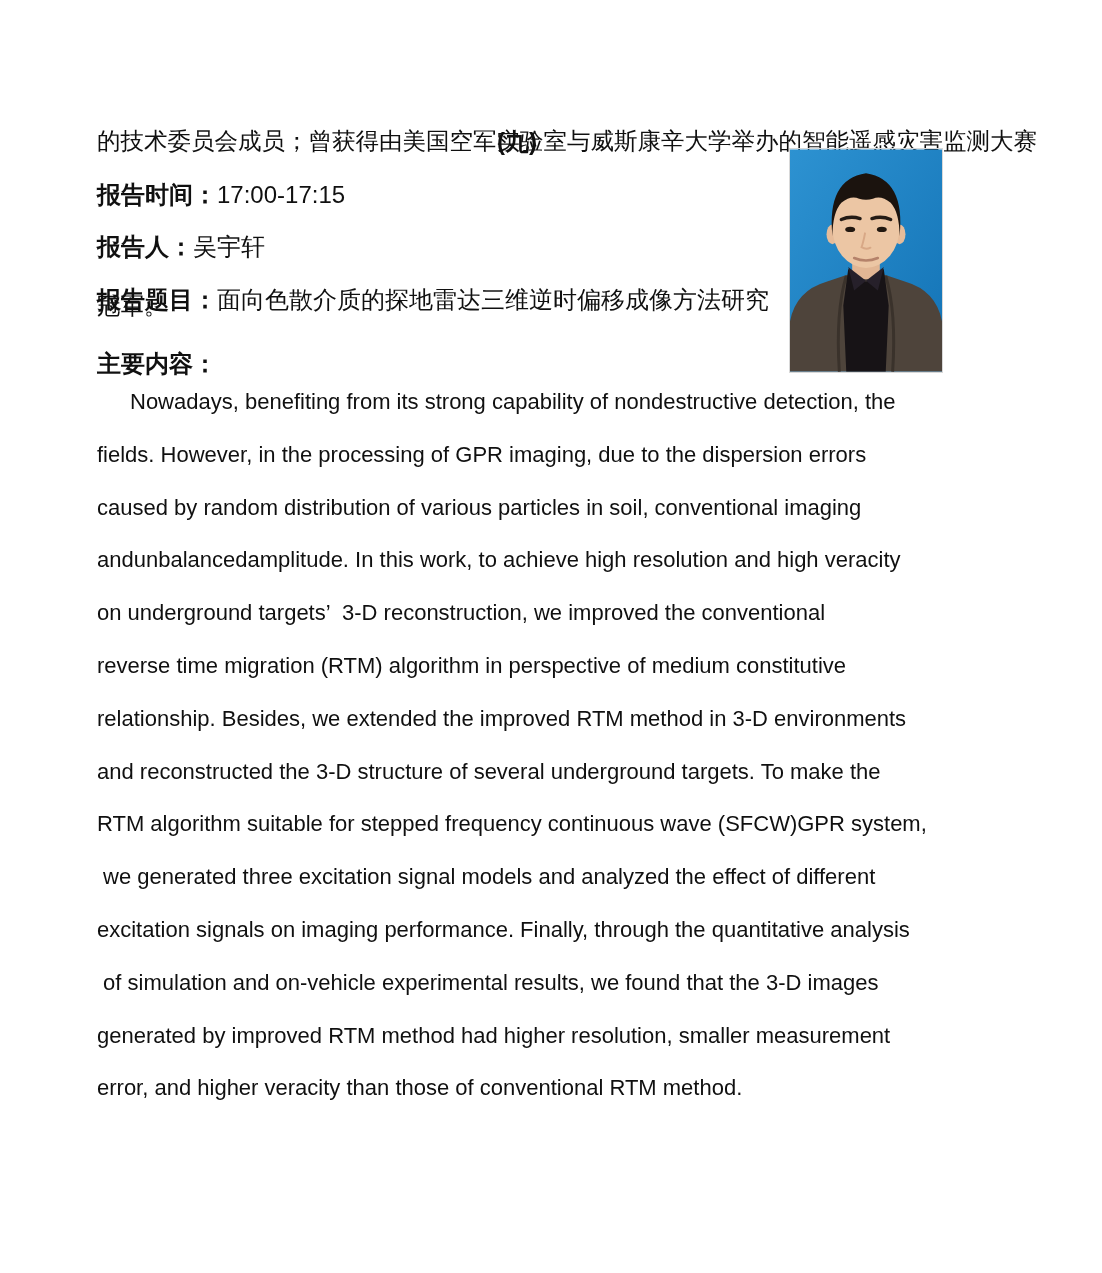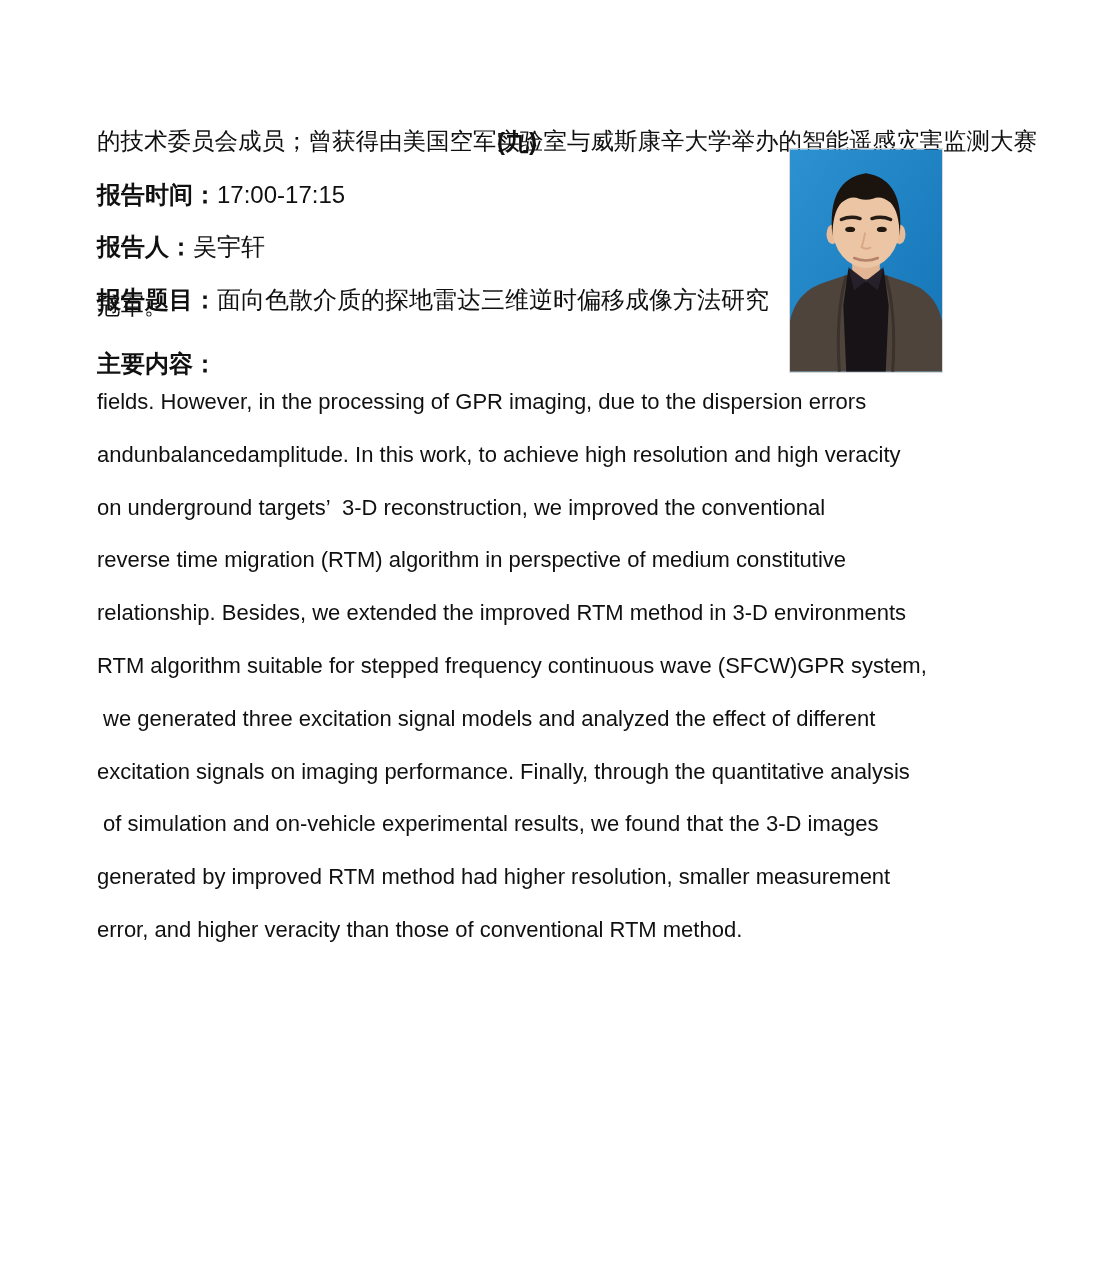--- a/index.html
+++ b/index.html
@@ -123,25 +123,28 @@
       <path d="M 97 128 Q 108 165 104 225" stroke="#3a322b" stroke-width="3" fill="none"></path>
 
       <path d="M 59 121 L 77 134 L 95 121 L 100 158 L 97 225 L 57 225 L 54 158 Z" fill="#171316"></path>
 
       <path d="M 59 119 L 77 133 L 65 143 Z" fill="#26202a"></path>
       <path d="M 95 119 L 77 133 L 89 143 Z" fill="#26202a"></path>
     </svg>
   </div>
 
   <div class="body-text">
+    <div class="bline indent">Nowadays, benefiting from its strong capability of nondestructive detection, the</div>
     <div class="bline">fields. However, in the processing of GPR imaging, due to the dispersion errors</div>
+    <div class="bline">caused by random distribution of various particles in soil, conventional imaging</div>
     <div class="bline">andunbalancedamplitude. In this work, to achieve high resolution and high veracity</div>
     <div class="bline">on underground targets’  3-D reconstruction, we improved the conventional</div>
     <div class="bline">reverse time migration (RTM) algorithm in perspective of medium constitutive</div>
     <div class="bline">relationship. Besides, we extended the improved RTM method in 3-D environments</div>
+    <div class="bline">and reconstructed the 3-D structure of several underground targets. To make the</div>
     <div class="bline">RTM algorithm suitable for stepped frequency continuous wave (SFCW)GPR system,</div>
     <div class="bline"> we generated three excitation signal models and analyzed the effect of different</div>
     <div class="bline">excitation signals on imaging performance. Finally, through the quantitative analysis</div>
     <div class="bline"> of simulation and on-vehicle experimental results, we found that the 3-D images</div>
     <div class="bline">generated by improved RTM method had higher resolution, smaller measurement</div>
     <div class="bline">error, and higher veracity than those of conventional RTM method.</div>
   </div>
 
 </div>
 

